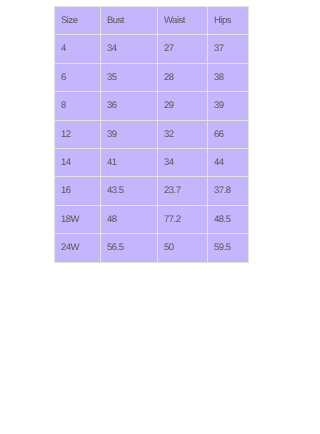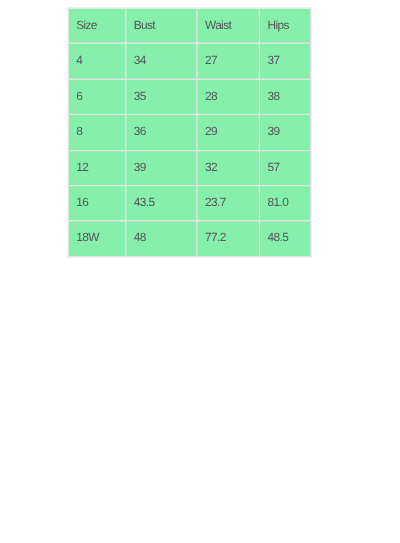--- a/index.html
+++ b/index.html
@@ -21,21 +21,21 @@
   }
   #size-chart col.c-size  { width: 46px; }
   #size-chart col.c-bust  { width: 57px; }
   #size-chart col.c-waist { width: 50px; }
   #size-chart col.c-hips  { width: 41px; }
   #size-chart th,
   #size-chart td {
     height: 28.4px;
     box-sizing: border-box;
     border: 1px solid #e3e3e3;
-    background: #86efac;
+    background: #c4b5fd;
     padding: 0 0 0 6px;
     text-align: left;
     vertical-align: middle;
     font-size: 9.5px;
     font-weight: normal;
     color: #575757;
     line-height: 1;
     white-space: nowrap;
     letter-spacing: -0.5px;
     text-rendering: geometricPrecision;
@@ -75,28 +75,40 @@
     <tr class="data-row">
       <td class="cell-size">8</td>
       <td class="cell-bust">36</td>
       <td class="cell-waist">29</td>
       <td class="cell-hips">39</td>
     </tr>
     <tr class="data-row">
       <td class="cell-size">12</td>
       <td class="cell-bust">39</td>
       <td class="cell-waist">32</td>
-      <td class="cell-hips">57</td>
+      <td class="cell-hips">66</td>
+    </tr>
+    <tr class="data-row">
+      <td class="cell-size">14</td>
+      <td class="cell-bust">41</td>
+      <td class="cell-waist">34</td>
+      <td class="cell-hips">44</td>
     </tr>
     <tr class="data-row">
       <td class="cell-size">16</td>
       <td class="cell-bust">43.5</td>
       <td class="cell-waist">23.7</td>
-      <td class="cell-hips">81.0</td>
+      <td class="cell-hips">37.8</td>
     </tr>
     <tr class="data-row">
       <td class="cell-size">18W</td>
       <td class="cell-bust">48</td>
       <td class="cell-waist">77.2</td>
       <td class="cell-hips">48.5</td>
     </tr>
+    <tr class="data-row">
+      <td class="cell-size">24W</td>
+      <td class="cell-bust">56.5</td>
+      <td class="cell-waist">50</td>
+      <td class="cell-hips">59.5</td>
+    </tr>
   </tbody>
 </table>
 
 </body></html>

